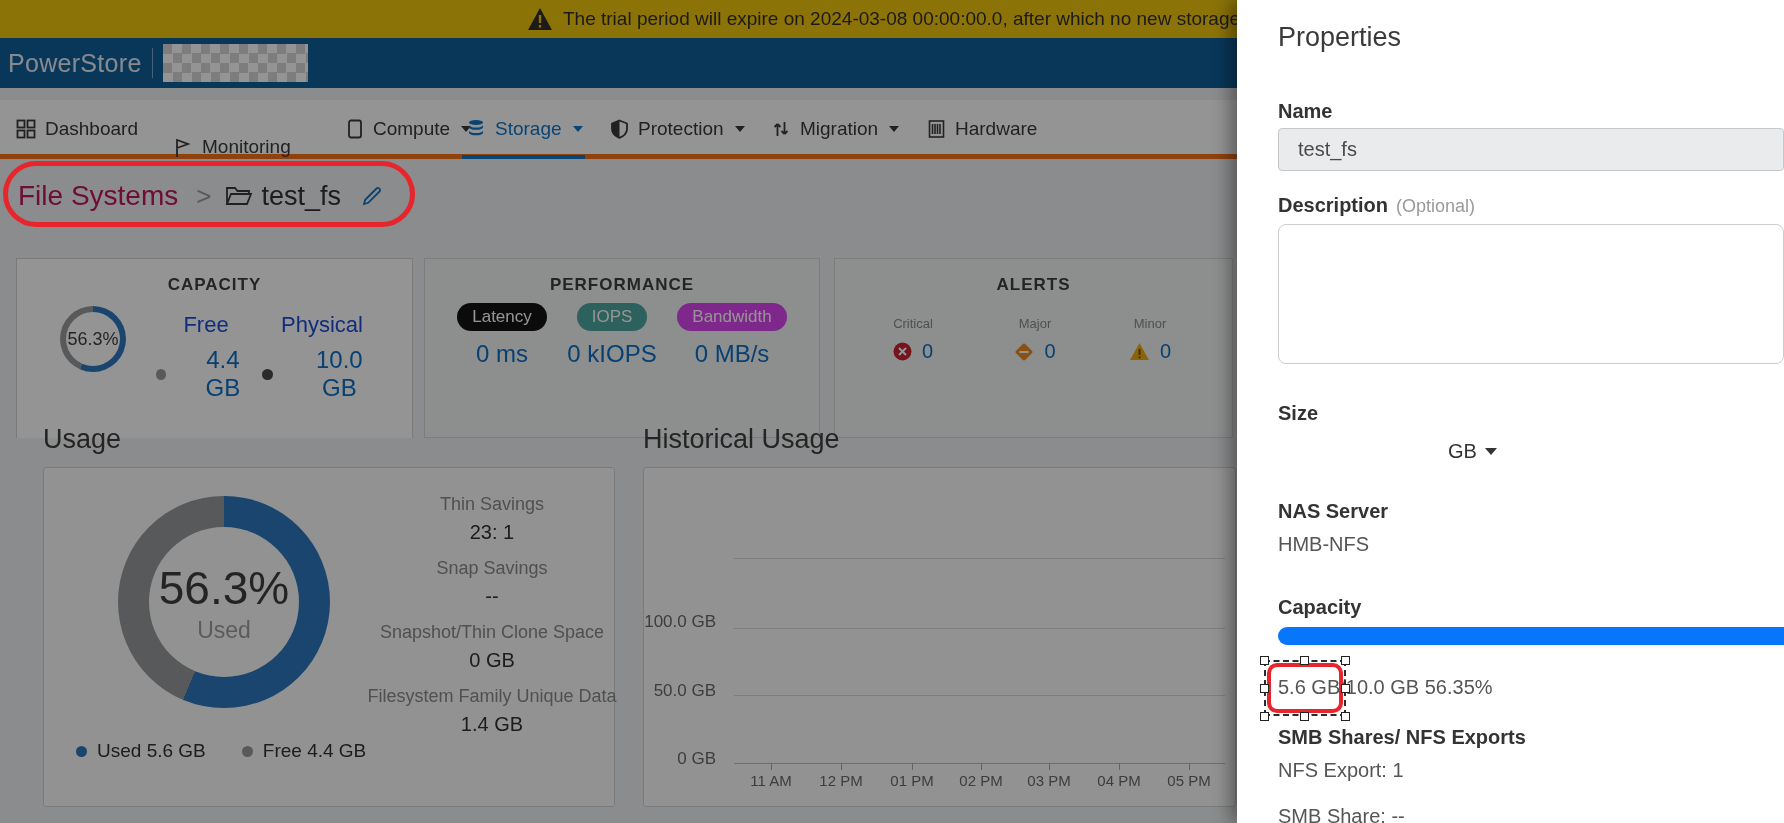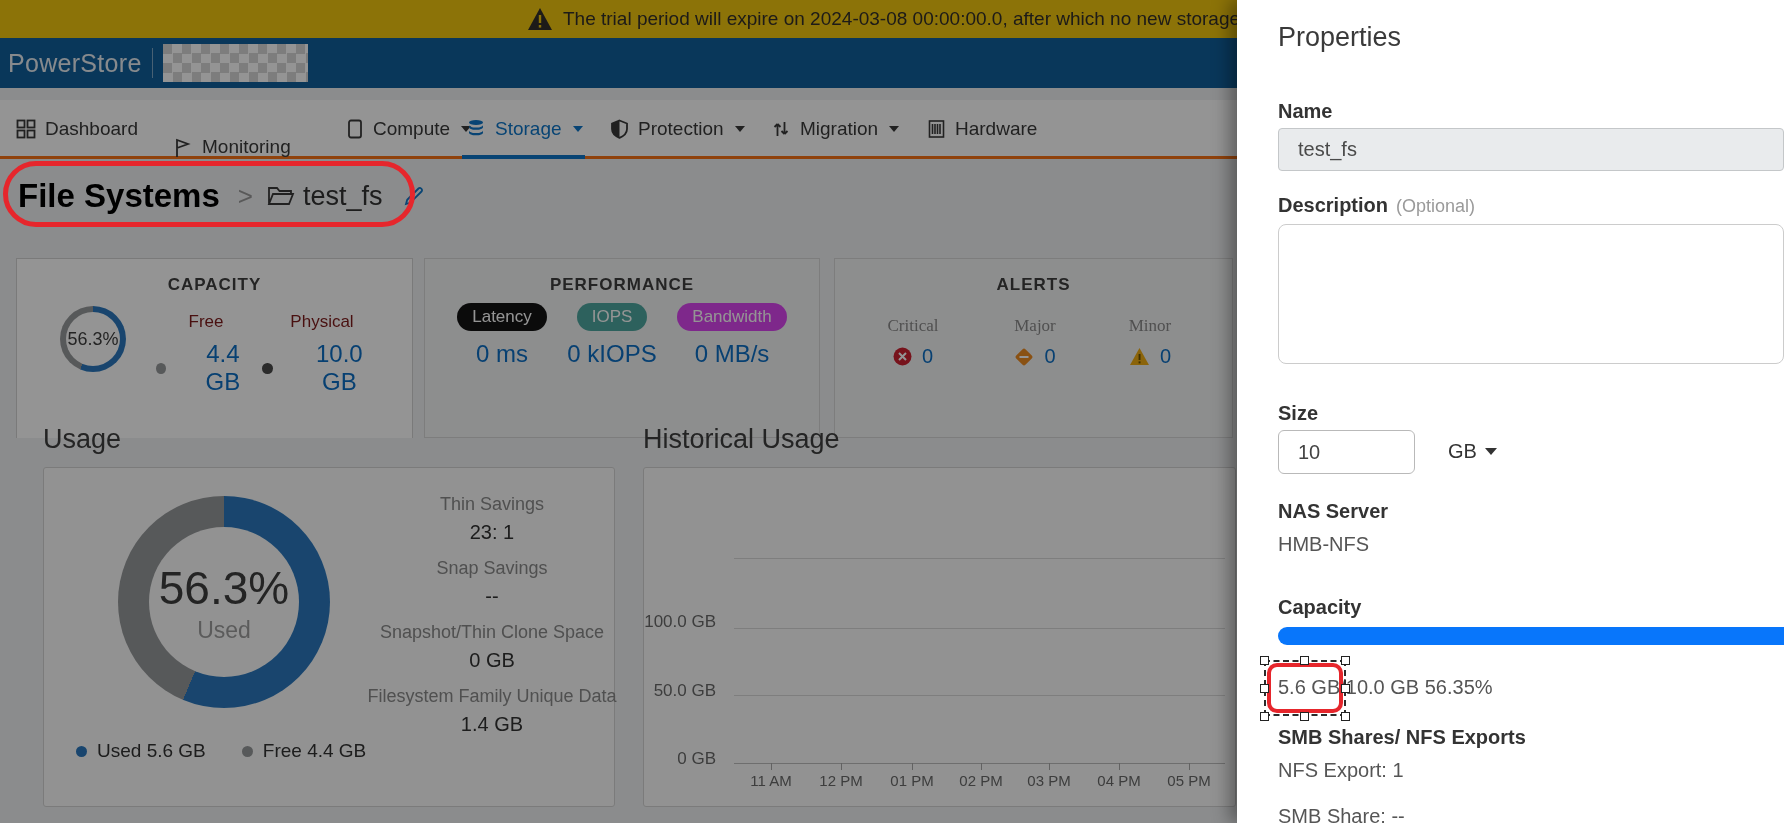--- a/index.html
+++ b/index.html
@@ -21,33 +21,33 @@
             display:flex; align-items:center; }
   #brand { margin-left:8px; font-size:25px; color:#E9EEF3; letter-spacing:.3px; }
   #brand-div { width:1px; height:30px; background:rgba(255,255,255,.45); margin-left:10px; }
   #logo-checker { margin-left:10px; width:145px; height:38px;
     background:
      conic-gradient(#ffffff 0 90deg,#d7d7d7 0 180deg,#ffffff 0 270deg,#d7d7d7 0) ;
     background-size:19px 19px; }
 
   
   #nav { left:0; top:100px; width:1784px; height:59px; background:#ffffff;
-         border-bottom:3px solid #f97316; }
+         border-bottom:5px solid #f97316; }
   .nav-item { position:absolute; top:0; height:58px; display:flex; align-items:center;
               gap:9px; font-size:19px; color:#3a3a3a; cursor:pointer; }
   .nav-item svg { display:block; }
   .nav-item.active { color:#0E76C8; }
   .caret { width:0; height:0; border-left:5px solid transparent;
            border-right:5px solid transparent; border-top:6px solid #3a3a3a; margin-left:2px;}
   .nav-item.active .caret { border-top-color:#0E76C8; }
   #storage-underline { left:462px; top:155px; width:123px; height:4px; background:#0E76C8; }
 
   
   #crumb { left:18px; top:168px; height:56px; display:flex; align-items:center; }
-  #crumb .parent { font-size:33px; color:#000000; font-weight:700; cursor:pointer;}
+  #crumb .parent { font-size:28px; color:#be185d; font-weight:400; cursor:pointer;}
   #crumb .sep { font-size:26px; color:#9a9a9a; margin:0 14px 0 18px; }
   #crumb .cur { font-size:27px; color:#333; margin-left:8px; }
   #crumb .pencil { margin-left:20px; }
 
   
   .card-title { font-size:17px; font-weight:bold; letter-spacing:1px; color:#3f3f3f;
                 text-align:center; margin-top:16px; }
   #cap-card { left:16px; top:258px; width:397px; height:180px; background:#fff;
               border:1px solid #d2d2d2; border-bottom:none; }
   #perf-card { left:424px; top:258px; width:396px; height:180px; background:#F3F4F5;
@@ -55,31 +55,31 @@
   #alerts-card { left:834px; top:258px; width:399px; height:180px; background:#F3F4F5;
                  border:1px solid #d8d8d8; }
 
   .mini-donut { position:absolute; left:60px; top:306px; width:66px; height:66px;
      border-radius:50%;
      background:conic-gradient(#2B78BE 0 202.7deg, #97999B 202.7deg 360deg); }
   .mini-donut .hole { position:absolute; left:6px; top:6px; width:54px; height:54px;
      border-radius:50%; background:#fff; display:flex; align-items:center; justify-content:center;
      font-size:18px; color:#3f3f3f; }
   .cap-col { position:absolute; top:312px; text-align:center; }
-  .cap-col .lbl { font-size:17px; color:#7f1d1d; }
+  .cap-col .lbl { font-size:22px; color:#1d4ed8; }
   .cap-col .val { margin-top:8px; font-size:24px; color:#0D6FC4; display:flex;
                   align-items:center; gap:24px; justify-content:center;}
   .dot { width:11px; height:11px; border-radius:50%; display:inline-block; }
 
   .pill { color:#fff; font-size:17px; border-radius:15px; padding:4px 15px; display:inline-block;}
   .perf-col { position:absolute; top:303px; text-align:center; }
   .perf-col .pval { margin-top:9px; font-size:24px; color:#0D6FC4; }
 
   .alert-col { position:absolute; top:316px; text-align:center; }
-  .alert-col .albl { font-size:17px; color:#8a8a8a;font-family:Liberation Serif, serif; }
+  .alert-col .albl { font-size:13px; color:#8a8a8a; }
   .alert-col .arow { margin-top:9px; display:flex; align-items:center; gap:10px; justify-content:center;
                      font-size:20px; color:#0D6FC4; }
 
   
   .sec-h { font-size:27px; color:#3f3f3f; font-weight:300; }
 
   
   #usage-card { left:43px; top:467px; width:572px; height:340px; background:#FBFCFC;
                 border:1px solid #d5d5d5; border-radius:3px; }
   #big-donut { position:absolute; left:118px; top:496px; width:212px; height:212px; border-radius:50%;
@@ -375,21 +375,20 @@
 
       <div class="flabel" style="top:100px;">Name</div>
       <input id="name-input" type="text" value="test_fs" style="">
 
       <div class="flabel" style="top:194px;">
         <span>Description</span><span class="opt">(Optional)</span>
       </div>
       <textarea id="desc-area" style=""></textarea>
 
       <div class="flabel" style="top:402px;">Size</div>
-      <input id="size-input" type="text" value="10" style="">
       <div id="gb-select">
         <span>GB</span>
         <span class="gcaret"></span>
       </div>
 
       <div class="flabel" style="top:500px;">NAS Server</div>
       <div class="pval-text" style="top:533px;">HMB-NFS</div>
 
       <div class="flabel" style="top:596px;">Capacity</div>
       <div id="cap-bar"></div>

